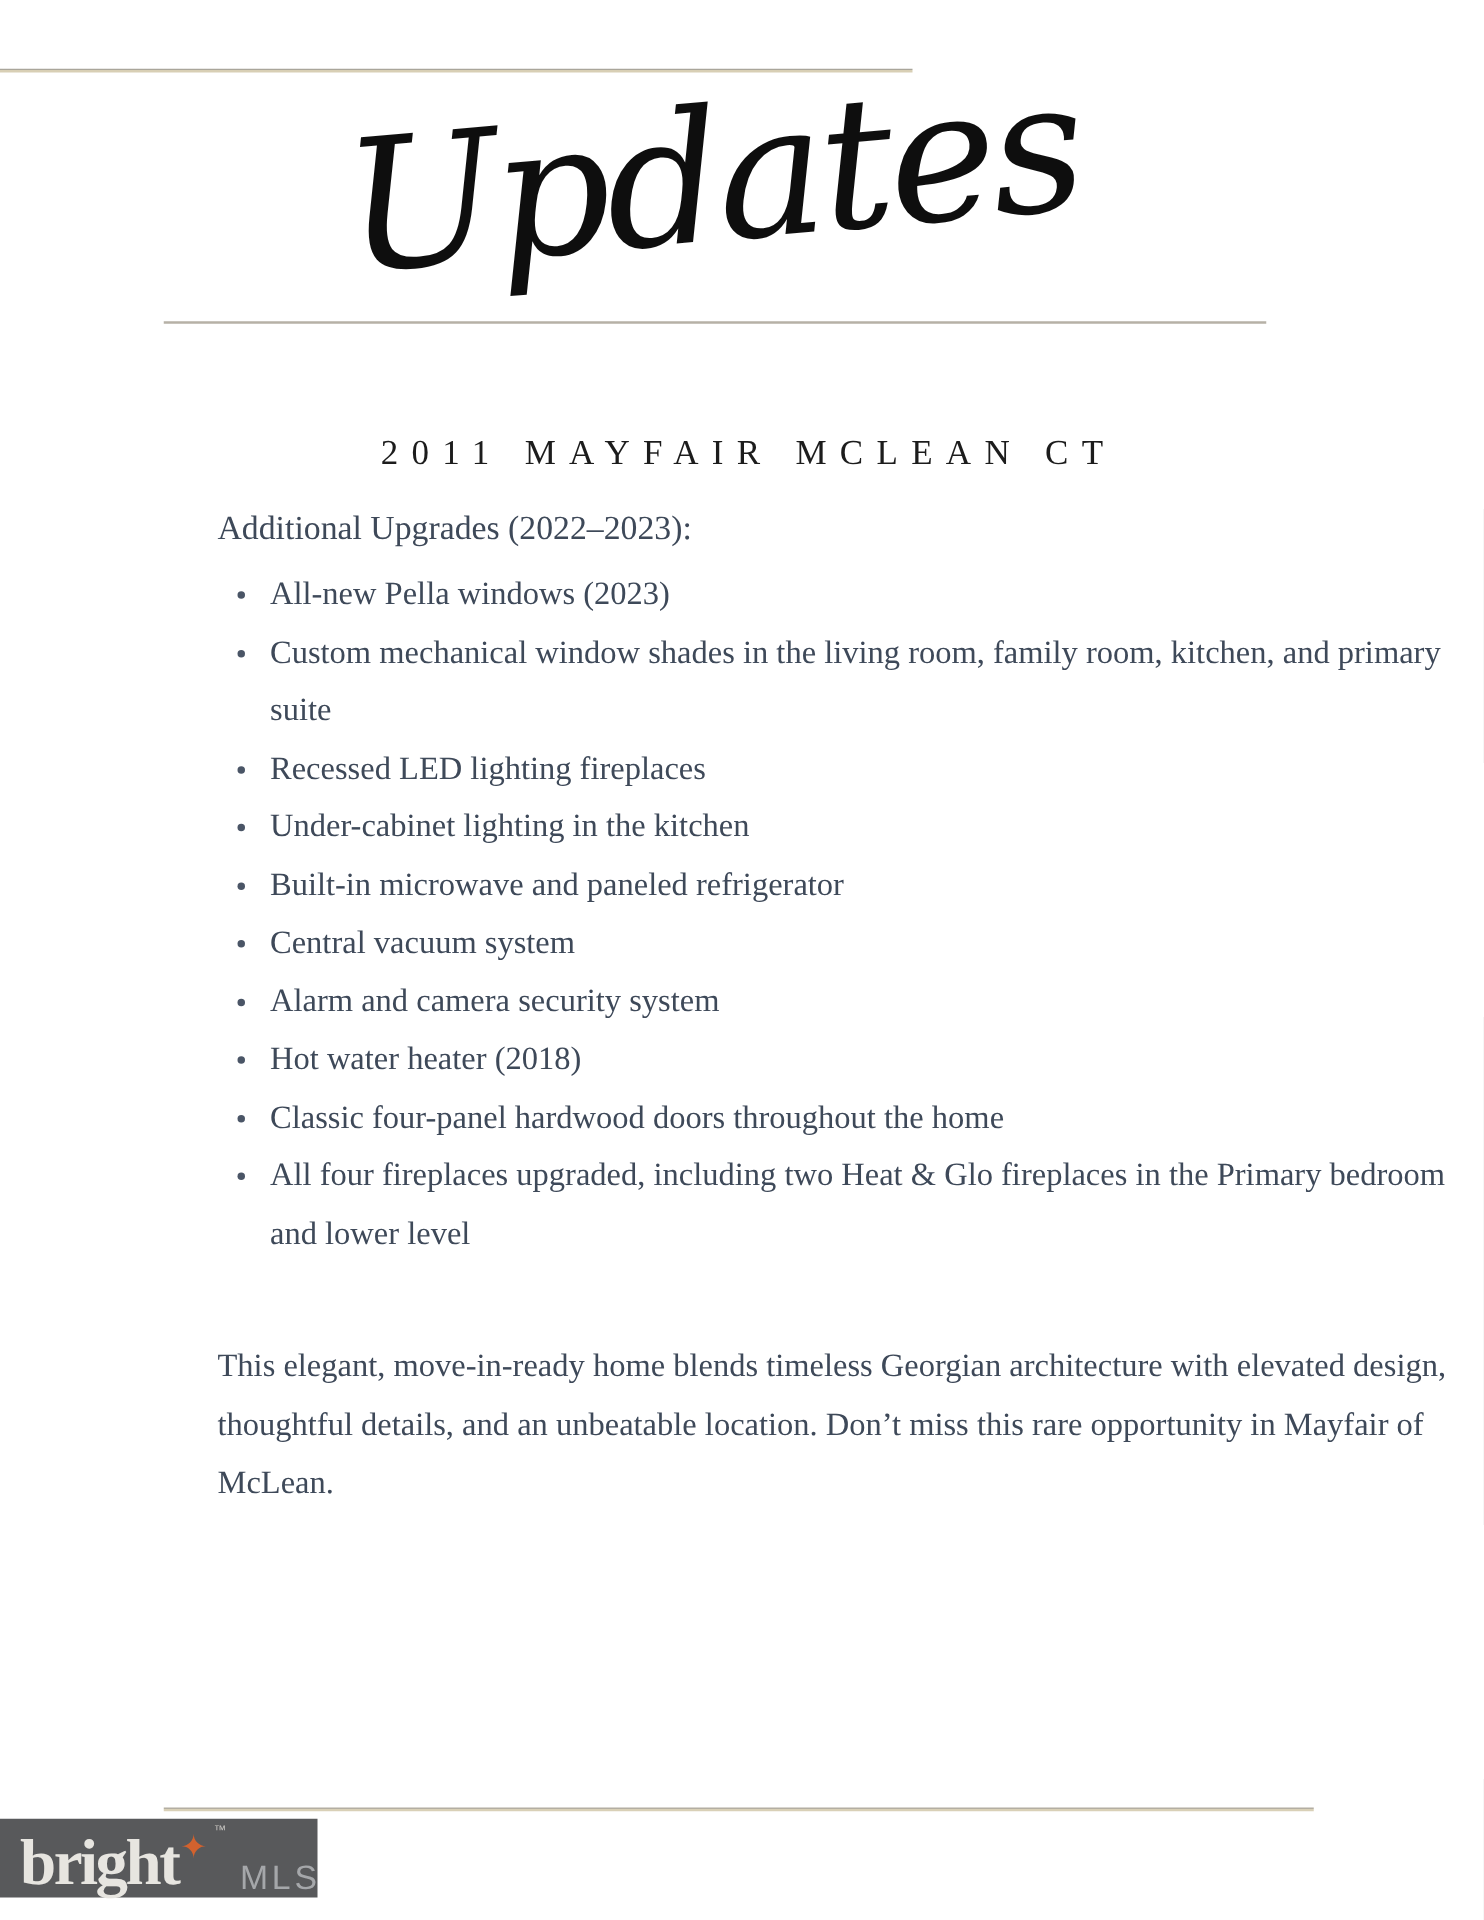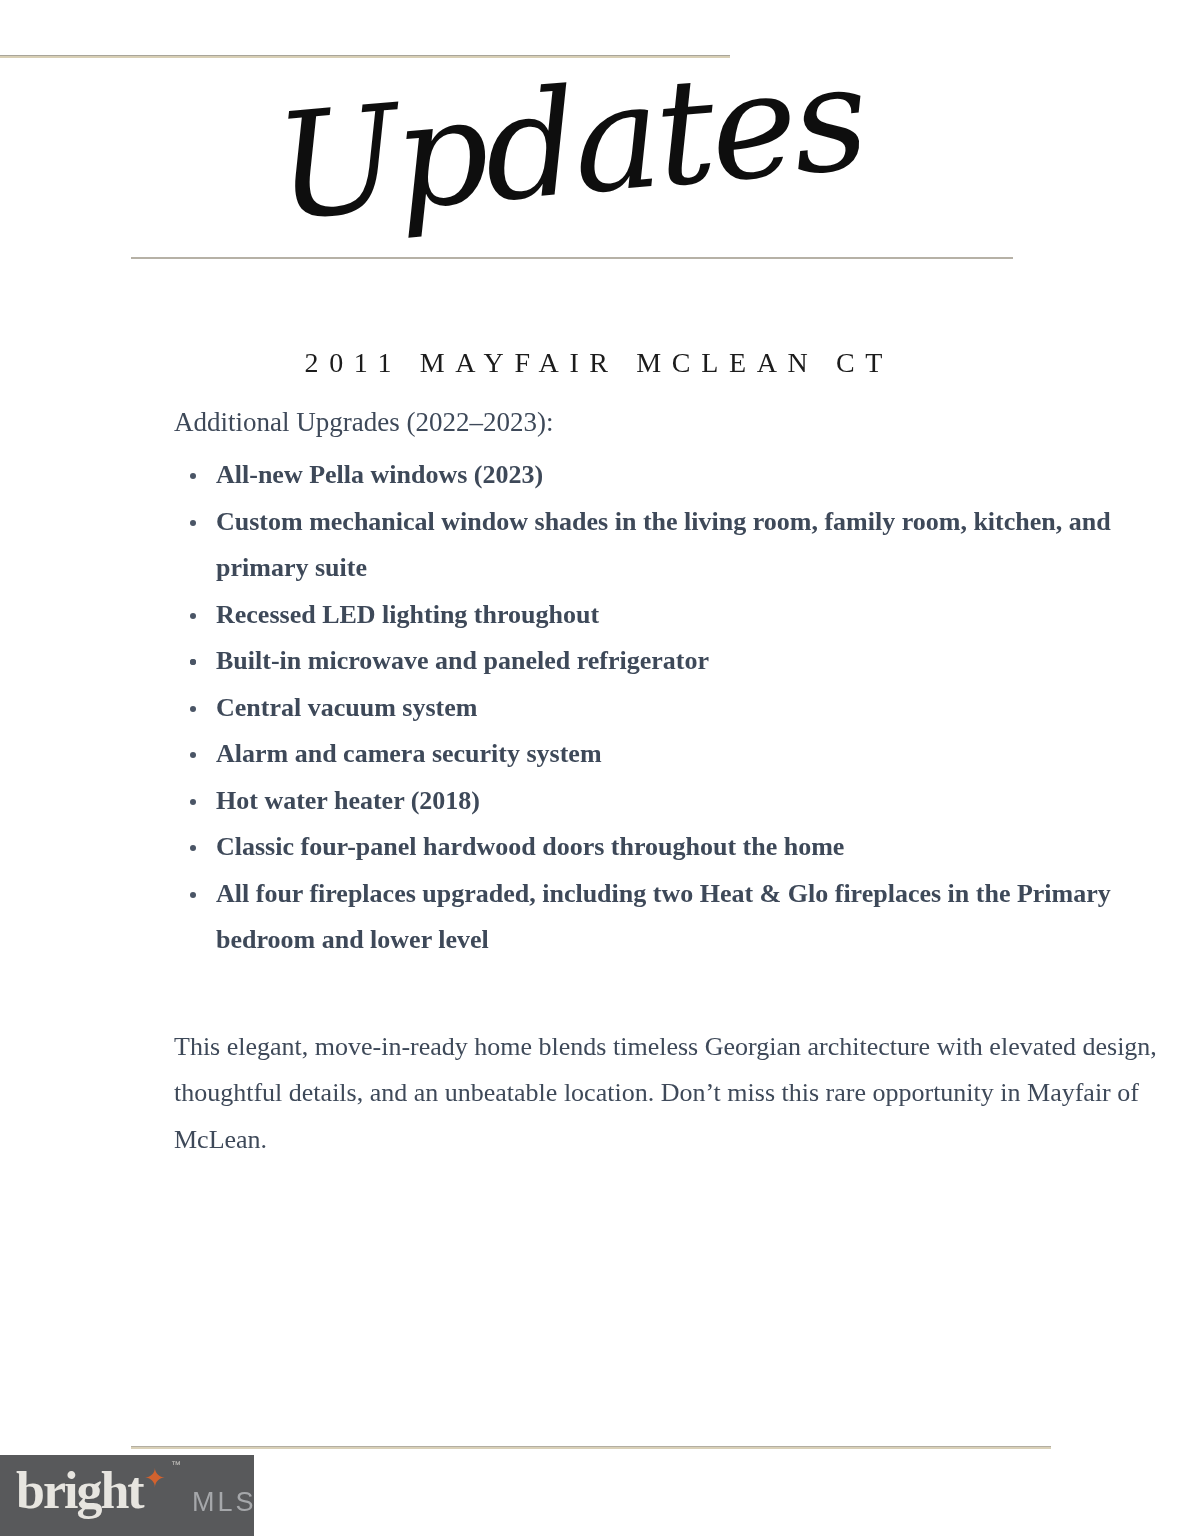--- a/index.html
+++ b/index.html
@@ -88,21 +88,20 @@
     font-size: 27px;
     line-height: 44px;
     margin: 0 0 8px 0;
     font-weight: 400;
   }
   ul.upgrades-list {
     margin: 0;
     padding: 0 0 0 42px;
     list-style: none;
     width: 950px;
-    font-weight: bold;
   }
   ul.upgrades-list li {
     position: relative;
     font-size: 26px;
     line-height: 46.5px;
   }
   ul.upgrades-list li .dot {
     position: absolute;
     left: -26px;
     top: 21px;
@@ -117,21 +116,21 @@
     font-size: 26px;
     line-height: 46.5px;
   }
 
   
   .logo-box {
     position: absolute;
     left: 0;
     top: 1455px;
     width: 254px;
-    height: 81px;
+    height: 63px;
     background: #58595b;
   }
   .logo-brand {
     position: absolute;
     left: 16px;
     top: 6px;
     font-family: "Liberation Serif", serif;
     font-weight: 700;
     font-size: 52px;
     line-height: 60px;
@@ -187,25 +186,26 @@
           <span>All-new Pella windows (2023)</span>
         </li>
 
         <li>
           <span class="dot"></span>
           <span>Custom mechanical window shades in the living room, family room, kitchen, and primary suite</span>
         </li>
 
         <li>
           <span class="dot"></span>
-          <span>Recessed LED lighting throughout</span>
-        </li>
-
-        <li>
-          <span class="dot"></span>
+          <span>Recessed LED lighting fireplaces</span>
+        </li>
+
+        <li>
+          <span class="dot"></span>
+          <span>Under-cabinet lighting in the kitchen</span>
         </li>
 
         <li>
           <span class="dot"></span>
           <span>Built-in microwave and paneled refrigerator</span>
         </li>
 
         <li>
           <span class="dot"></span>
           <span>Central vacuum system</span>

